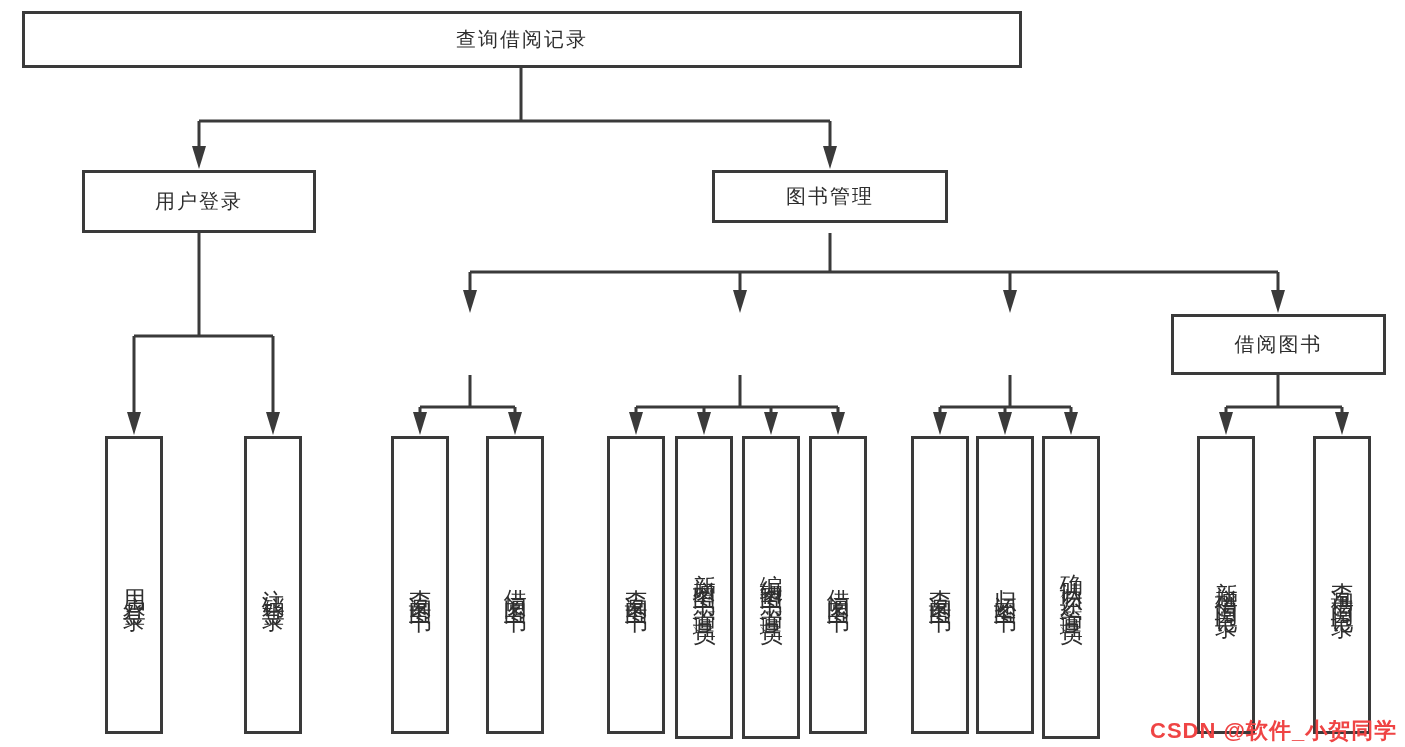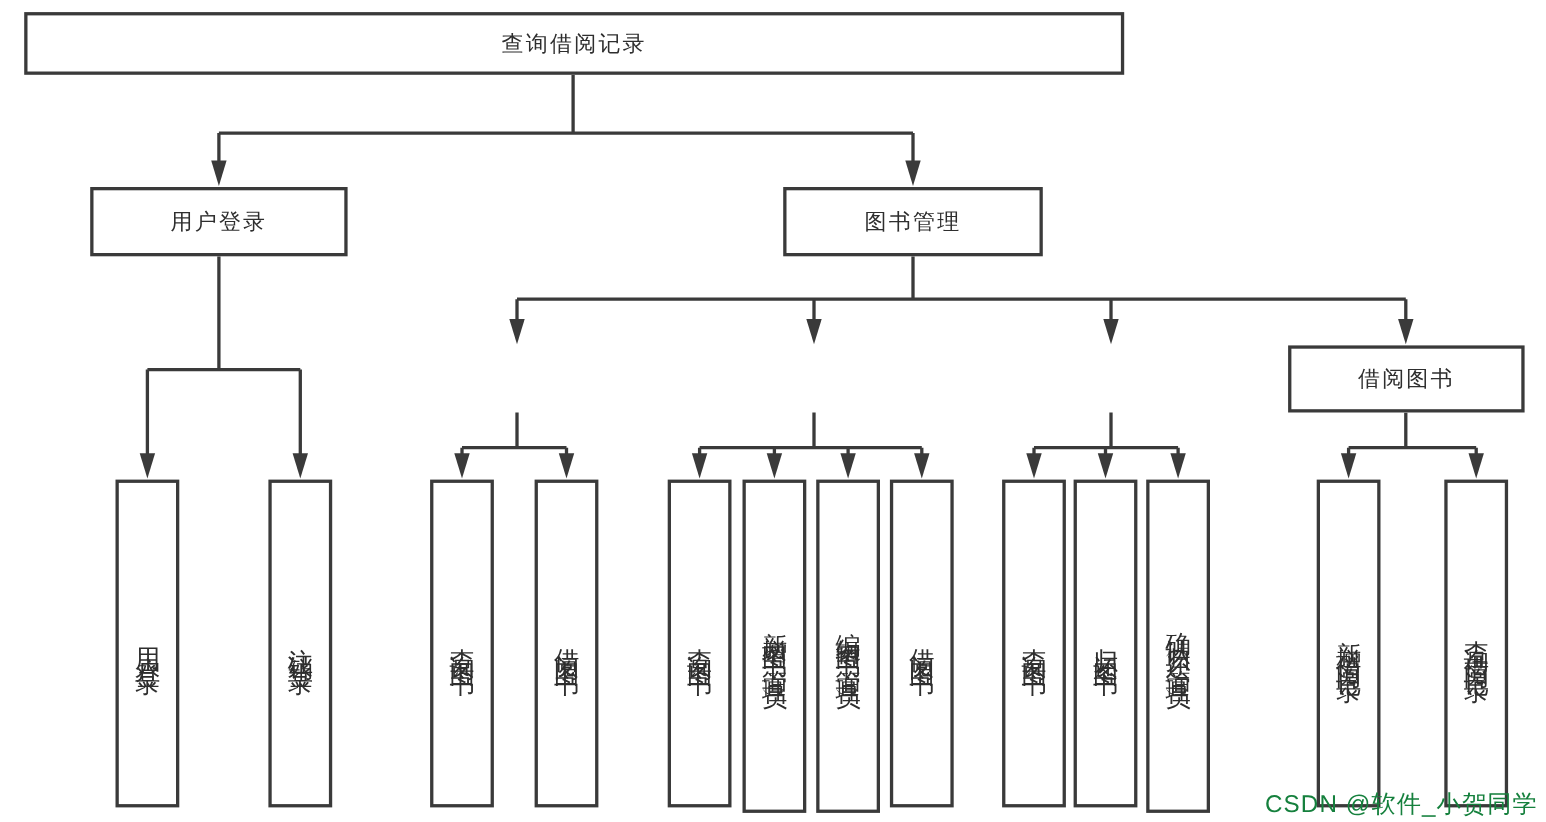--- a/index.html
+++ b/index.html
@@ -42,24 +42,25 @@
     font-size: 23px;
     letter-spacing: 7px;
     line-height: 1.1;
     white-space: nowrap;
   }
   .watermark {
     position: absolute;
     left: 1150px;
     top: 716px;
     font-size: 22px;
-    color: #15803d;
+    color: #ef4444;
     letter-spacing: 1px;
     white-space: nowrap;
     z-index: 5;
+    font-weight: bold;
   }
 </style>
 </head>
 <body>
 
 <div class="canvas">
 
   <svg class="connectors" width="1405" height="747" viewBox="0 0 1405 747">
     <path d="M521 68 V121 M199 121 H830 M199 121 V148 M830 121 V148
              M199 233 V336 M134 336 H273 M134 336 V414 M273 336 V414
@@ -91,21 +92,21 @@
     </g>
   </svg>
 
   <div class="node h" style="left:22px; top:11px; width:1000px; height:57px">
     <span>查询借阅记录</span>
   </div>
 
   <div class="node h" style="left:82px; top:170px; width:234px; height:63px">
     <span>用户登录</span>
   </div>
-  <div class="node h" style="left:712px; top:170px; width:236px; height:63px">
+  <div class="node h" style="left:712px; top:170px; width:236px; height:53px">
     <span>图书管理</span>
   </div>
 
   <div class="node h" style="left:1171px; top:314px; width:215px; height:61px">
     <span>借阅图书</span>
   </div>
 
   <div class="node v" style="left:105px; top:436px; width:58px; height:298px">
     <span>用户登录</span>
   </div>

